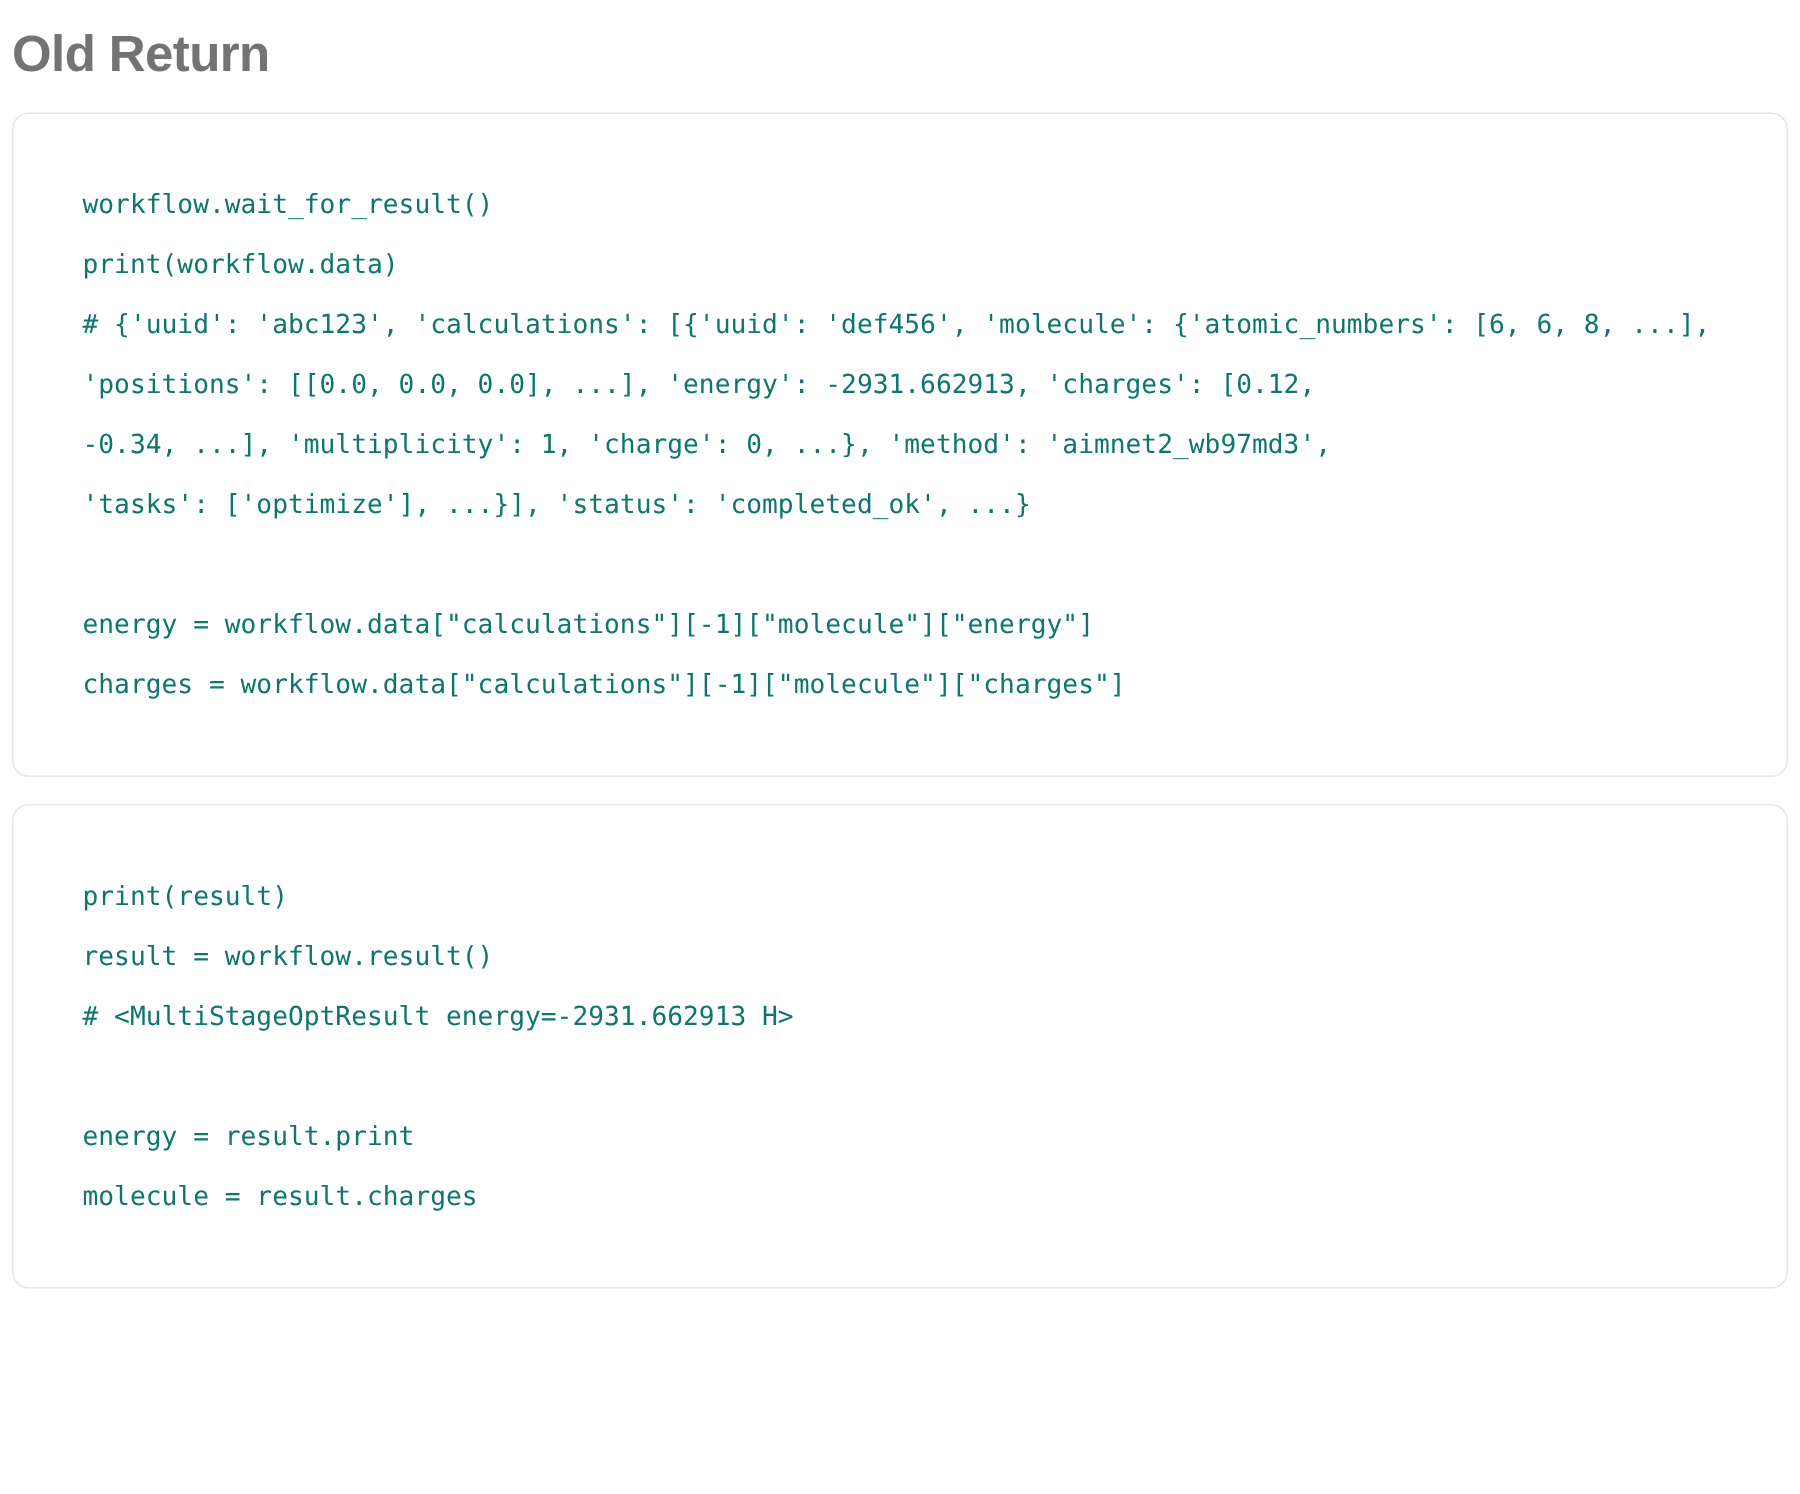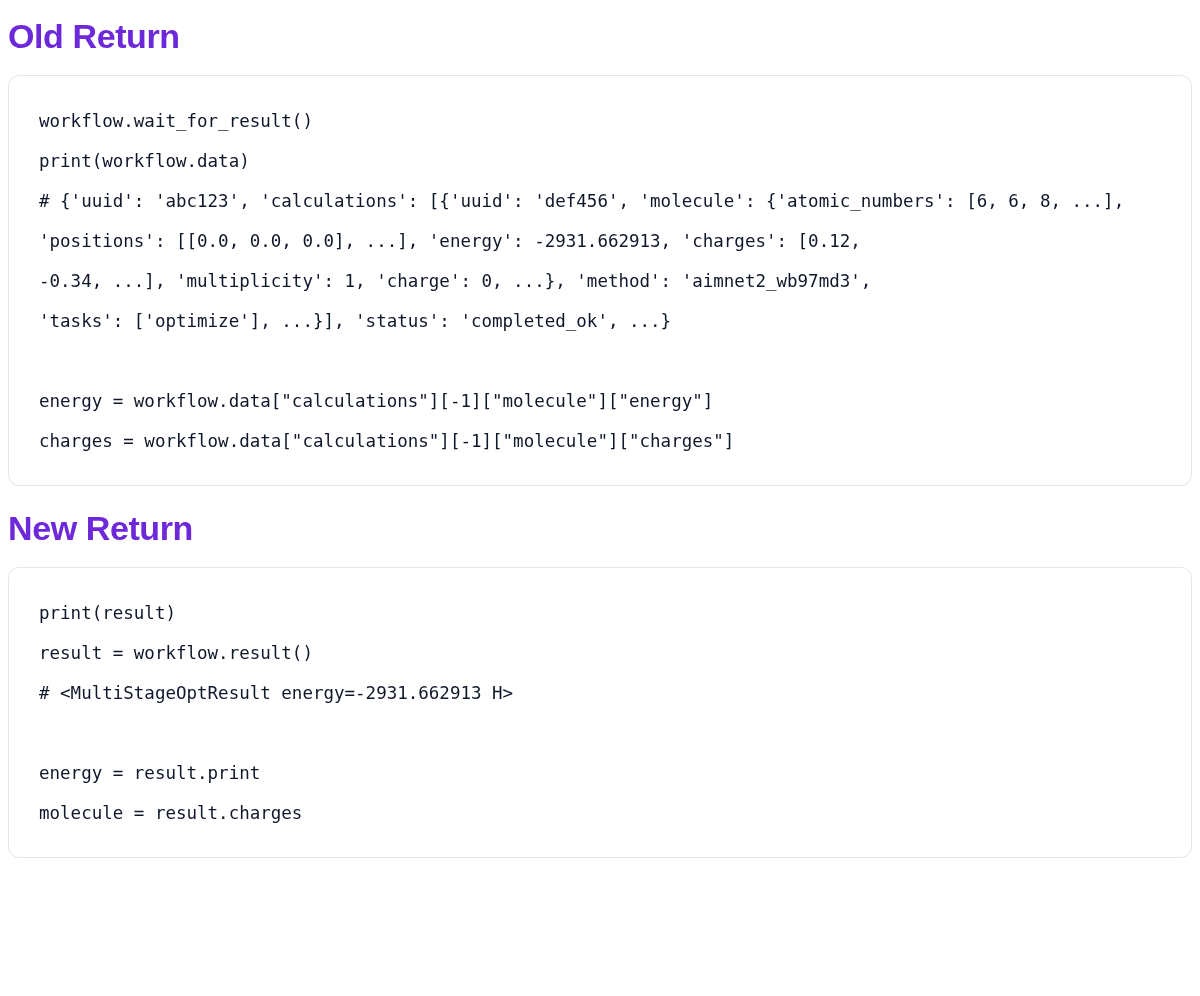--- a/index.html
+++ b/index.html
@@ -18,46 +18,46 @@
   .page {
     box-sizing: border-box;
     width: 1200px;
     padding: 0 8px;
   }
 
   .section-heading {
     font-family: "Liberation Sans", sans-serif;
     font-size: 34px;
     font-weight: bold;
-    color: #6d28d9;
+    color: #737373;
     letter-spacing: -0.4px;
     margin: 0;
     padding: 0;
     line-height: 1.2;
   }
 
   #heading-old { padding-top: 16px; }
   #heading-new { padding-top: 22px; }
 
   .code-card {
     box-sizing: border-box;
     margin-top: 18px;
     border: 1px solid #e6e6e6;
     border-radius: 11px;
     background: #ffffff;
     padding: 25px 30px 24px 30px;
   }
 
   .code-card pre {
-    margin: 0;
+    margin: 16px;
     padding: 0;
     font-family: "DejaVu Sans Mono", monospace;
     font-size: 17.5px;
     line-height: 40px;
-    color: #0f172a;
+    color: #0f766e;
     white-space: pre-wrap;
     overflow-wrap: break-word;
     word-break: break-word;
     tab-size: 4;
   }
 
   .code-line {
     display: block;
     min-height: 40px;
   }
@@ -69,19 +69,18 @@
 <body>
 
 <div class="page">
 
   <h2 class="section-heading" id="heading-old">Old Return</h2>
 
   <div class="code-card">
     <pre><span class="code-line">workflow.wait_for_result()</span><span class="code-line">print(workflow.data)</span><span class="code-line"># {'uuid': 'abc123', 'calculations': [{'uuid': 'def456', 'molecule': {'atomic_numbers': [6, 6, 8, ...], 'positions': [[0.0, 0.0, 0.0], ...], 'energy': -2931.662913, 'charges': [0.12,</span><span class="code-line">-0.34, ...], 'multiplicity': 1, 'charge': 0, ...}, 'method': 'aimnet2_wb97md3',</span><span class="code-line">'tasks': ['optimize'], ...}], 'status': 'completed_ok', ...}</span><span class="code-line blank"></span><span class="code-line">energy = workflow.data["calculations"][-1]["molecule"]["energy"]</span><span class="code-line">charges = workflow.data["calculations"][-1]["molecule"]["charges"]</span></pre>
   </div>
 
-  <h2 class="section-heading" id="heading-new">New Return</h2>
 
   <div class="code-card">
     <pre><span class="code-line">print(result)</span><span class="code-line">result = workflow.result()</span><span class="code-line"># &lt;MultiStageOptResult energy=-2931.662913 H&gt;</span><span class="code-line blank"></span><span class="code-line">energy = result.print</span><span class="code-line">molecule = result.charges</span></pre>
   </div>
 
 </div>
 
 </body></html>

